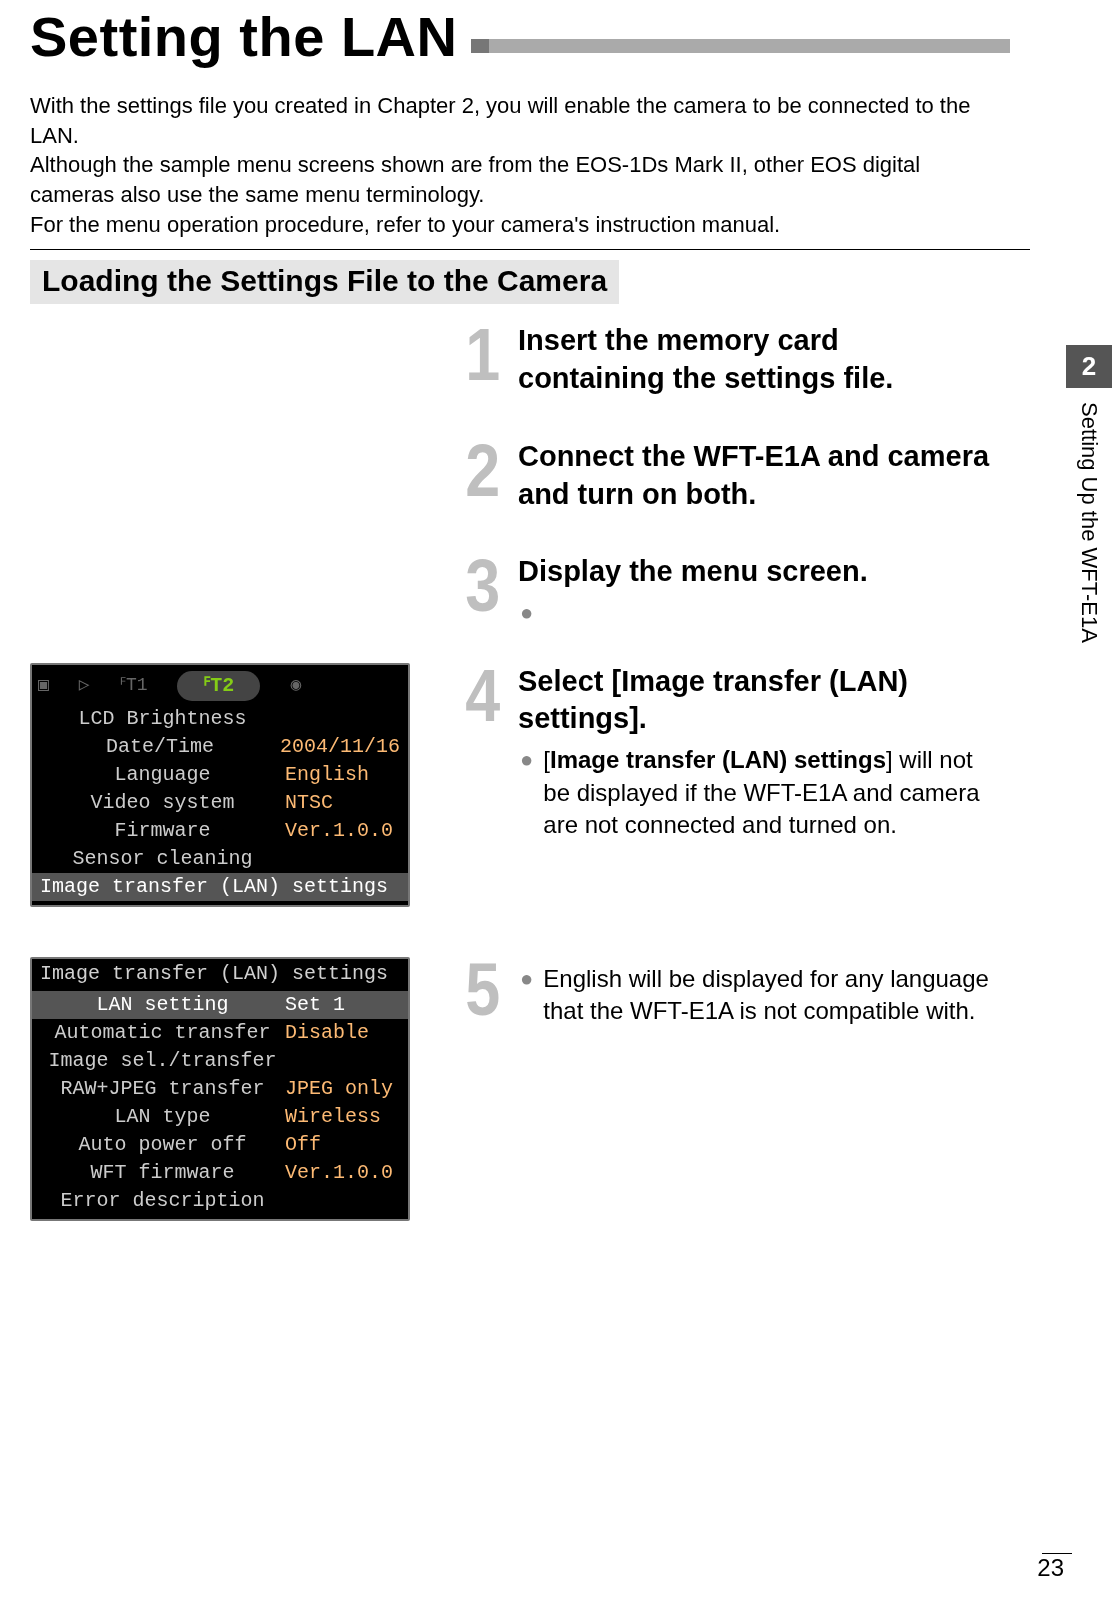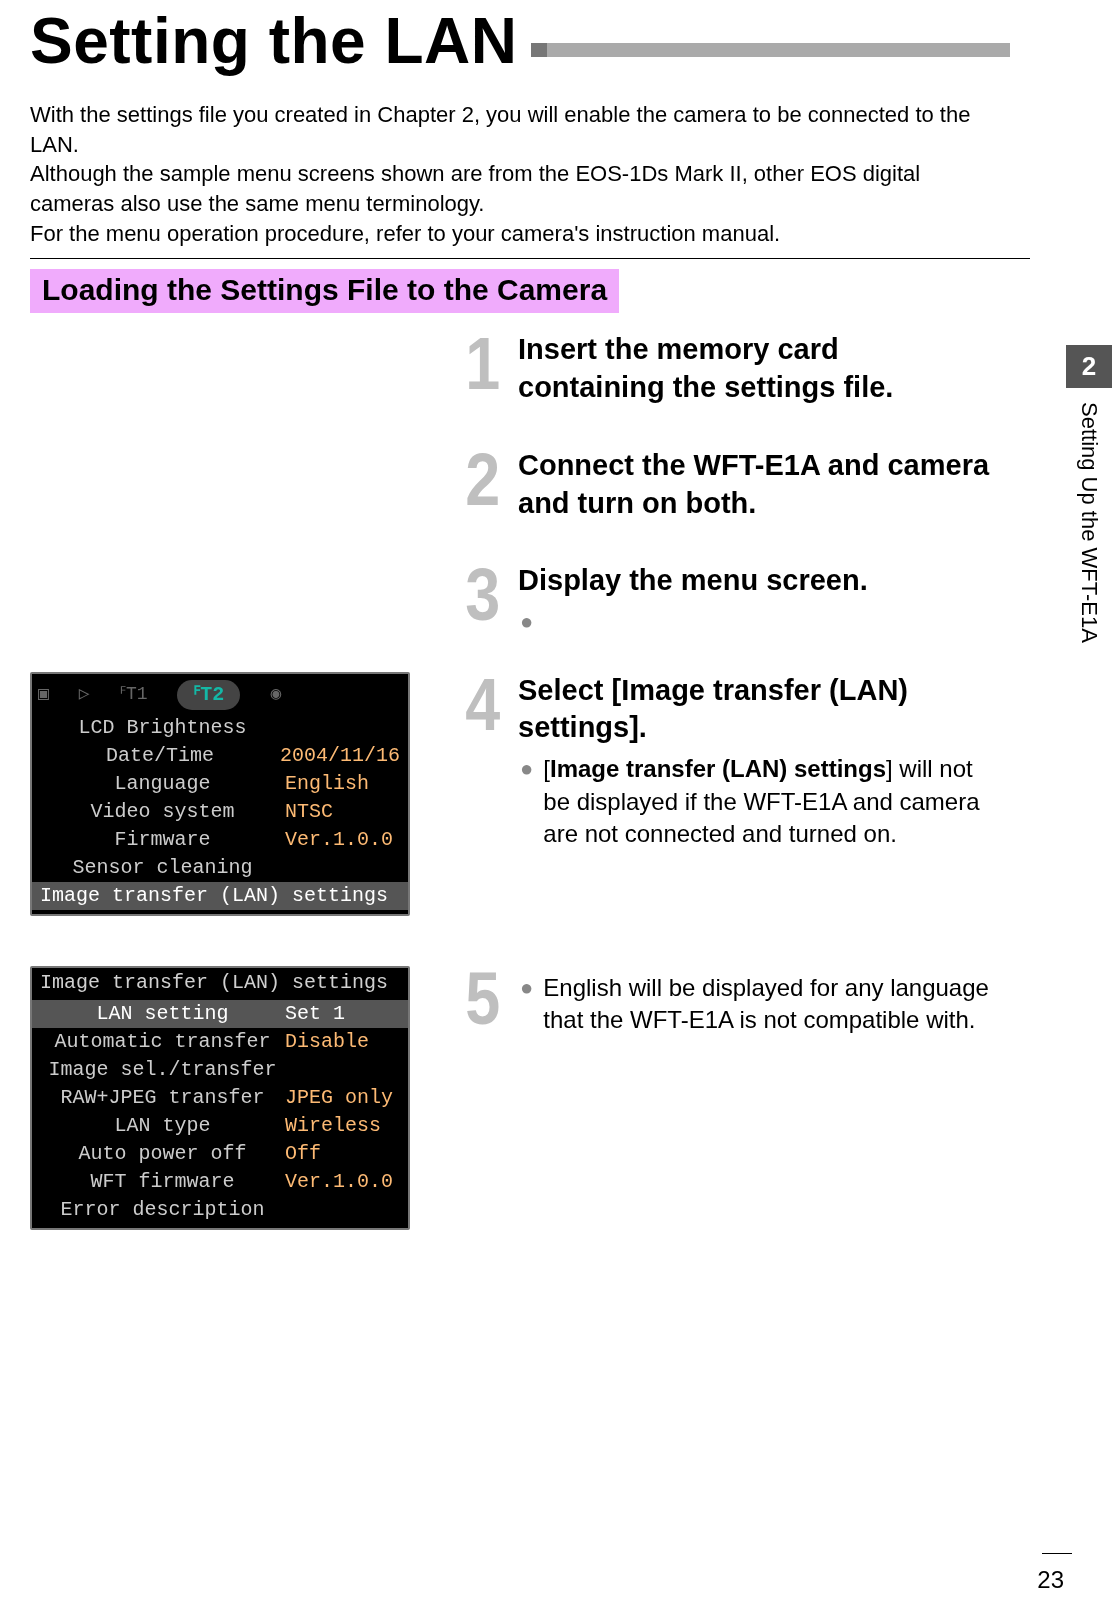--- a/index.html
+++ b/index.html
@@ -17,21 +17,21 @@
     position: relative;
     box-sizing: border-box;
     width: 1060px;
   }
   .title-row {
     display: flex;
     align-items: center;
     margin-top: 4px;
   }
   .title {
-    font-size: 64px;
+    font-size: 56px;
     font-weight: bold;
     letter-spacing: 0.5px;
     white-space: nowrap;
   }
   .title-bar1 {
     height: 14px;
     background: #777;
     margin-left: 14px;
     width: 18px;
     display: inline-block;
@@ -50,21 +50,21 @@
     margin-top: 22px;
     width: 960px;
   }
   .hr {
     border: none;
     border-top: 1.5px solid #000;
     margin: 10px 0 0 0;
     width: 1000px;
   }
   .section-bar {
-    background: #f0abfc;
+    background: #e5e5e5;
     display: inline-block;
     padding: 4px 12px 6px 12px;
     font-size: 30px;
     font-weight: bold;
     margin-top: 10px;
   }
   .step {
     display: flex;
     align-items: flex-start;
     margin-top: 18px;
@@ -127,23 +127,23 @@
   .tabrow {
     display: flex;
     align-items: center;
     padding: 6px 6px 4px 6px;
     gap: 30px;
     color: #666;
   }
   .tab-icon { font-size: 18px; }
   .tab-sel {
     background: #444;
-    color: #14b8a6;
-    font-weight: bold;
-    padding: 2px 16px;
+    color: #84cc16;
+    font-weight: bold;
+    padding: 2px 26px;
     border-radius: 15px;
   }
   .menu-row {
     display: flex;
     padding: 1px 8px;
     text-align: center;
   }
   .menu-label { width: 245px; white-space: nowrap; }
   .menu-value { color: #fdba74; }
   .menu-row.highlight {
@@ -169,21 +169,21 @@
     padding: 6px 0;
   }
   .side-label {
     writing-mode: vertical-rl;
     font-size: 22px;
     padding: 14px 10px;
     text-align: left;
   }
   .page-num {
     position: absolute;
-    bottom: 8px;
+    bottom: 20px;
     right: 48px;
     font-size: 24px;
   }
   .page-line {
     position: absolute;
     bottom: 48px;
     right: 40px;
     width: 30px;
     border-top: 1px solid #000;
   }

